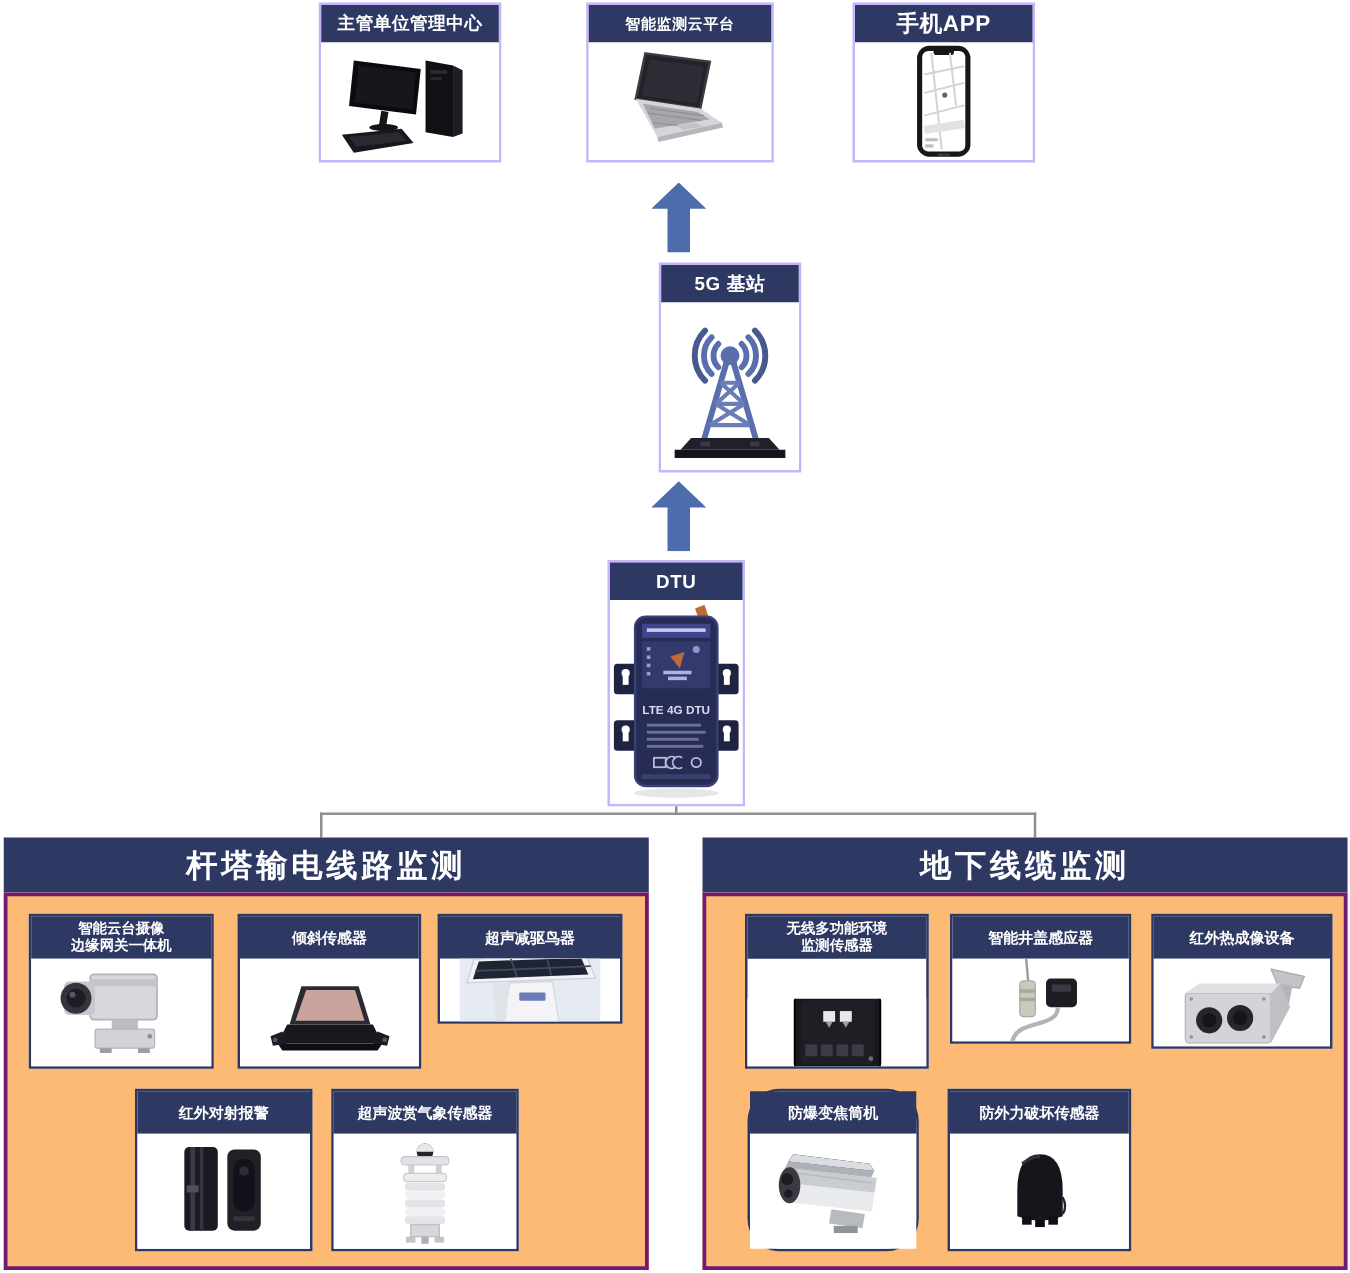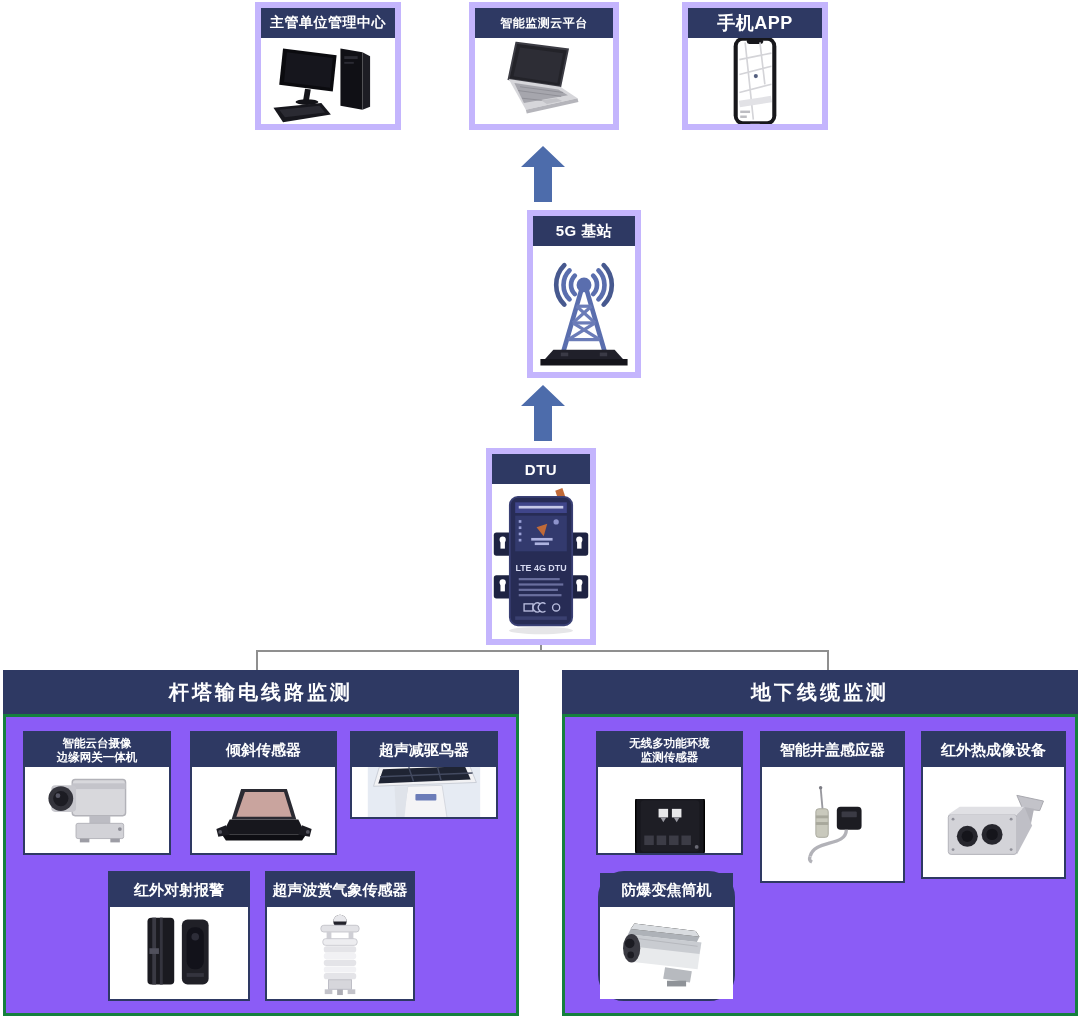--- a/index.html
+++ b/index.html
@@ -1,34 +1,34 @@
 <!DOCTYPE html>
 <html><head>
 <meta charset="utf-8">
 <style>
   html,body{margin:0;padding:0;background:#ffffff;}
   .canvas{
     position:relative;width:1080px;height:1018px;background:#ffffff;
     font-family:"Liberation Sans","DejaVu Sans",sans-serif;overflow:hidden;
   }
   
-  .dbox{position:absolute;border:6px solid #c4b5fd;background:#fff;display:flex;flex-direction:column;box-sizing:border-box;}
+  .dbox{position:absolute;border:2px solid #c4b5fd;background:#fff;display:flex;flex-direction:column;box-sizing:border-box;}
   .dbox-header{background:#2e3963;color:#fff;font-weight:bold;font-size:15px;display:flex;align-items:center;justify-content:center;height:30px;flex:0 0 auto;letter-spacing:.5px;}
   .dbox-body{flex:1;display:flex;align-items:center;justify-content:center;background:#fff;overflow:hidden;}
   
   .arrow{position:absolute;width:44px;height:56px;}
   
   .cline{position:absolute;background:#8f8f8f;}
   
   .section{position:absolute;width:516px;height:346px;box-sizing:border-box;}
-  .section-header{height:44px;background:#2e3963;color:#fff;font-weight:bold;font-size:20px;letter-spacing:3px;display:flex;align-items:center;justify-content:center;}
-  .section-body{position:absolute;left:0;right:0;top:44px;bottom:0;background:#8b5cf6;border:3px solid #15803d;box-sizing:border-box;}
+  .section-header{height:44px;background:#2e3963;color:#fff;font-weight:bold;font-size:25px;letter-spacing:3px;display:flex;align-items:center;justify-content:center;}
+  .section-body{position:absolute;left:0;right:0;top:44px;bottom:0;background:#fdba74;border:3px solid #701a75;box-sizing:border-box;}
   
   .card{position:absolute;border:2px solid #2e3963;background:#fff;display:flex;flex-direction:column;box-sizing:border-box;}
-  .card-header{background:#2e3963;color:#fff;font-weight:bold;font-size:15px;height:34px;display:flex;align-items:center;justify-content:center;text-align:center;white-space:pre-line;line-height:1.25;flex:0 0 auto;padding:0 2px;}
+  .card-header{background:#2e3963;color:#fff;font-weight:bold;font-size:12px;height:34px;display:flex;align-items:center;justify-content:center;text-align:center;white-space:pre-line;line-height:1.25;flex:0 0 auto;padding:0 2px;}
   .card-header.two-line{font-size:11.5px;}
   .card-body{flex:1;display:flex;align-items:center;justify-content:center;background:#fff;overflow:hidden;}
   svg{display:block;}
 </style>
 </head>
 <body>
 
 <div class="canvas">
 
   <div class="dbox" style="left:255px;top:2px;width:146px;height:128px;">
@@ -315,38 +315,38 @@
               <rect x="33" y="52" width="10" height="10"></rect>
               <rect x="46" y="52" width="10" height="10"></rect>
               <rect x="59" y="52" width="10" height="10"></rect>
               <rect x="72" y="52" width="10" height="10"></rect>
             </g>
             <circle cx="88" cy="64" r="2" fill="#6a6a74"></circle>
           </svg>
         </div>
       </div>
 
-      <div class="card" style="left:195px;top:14px;width:145px;height:152px;">
+      <div class="card" style="left:195px;top:14px;width:145px;height:104px;">
         <div class="card-header">智能井盖感应器</div>
         <div class="card-body">
           <svg width="116" height="80" viewBox="0 0 120 84">
             <line x1="47" y1="4" x2="49" y2="26" stroke="#9a9aa0" stroke-width="2"></line>
             <circle cx="47" cy="4" r="1.8" fill="#7d7d85"></circle>
             <rect x="42" y="26" width="13" height="30" rx="3" fill="#c9c9bd" stroke="#a8a89c"></rect>
             <rect x="42" y="33" width="13" height="3" fill="#a8a89c"></rect>
             <rect x="42" y="40" width="13" height="3" fill="#a8a89c"></rect>
             <rect x="64" y="24" width="26" height="24" rx="4" fill="#1c1c22"></rect>
             <rect x="69" y="29" width="16" height="6" rx="1" fill="#3a3a44"></rect>
             <path d="M74,48 C74,66 40,58 36,76" stroke="#b2b2b8" stroke-width="3.5" fill="none"></path>
             <path d="M36,76 q-2,4 2,6" stroke="#b2b2b8" stroke-width="3.5" fill="none"></path>
           </svg>
         </div>
       </div>
 
-      <div class="card" style="left:356px;top:14px;width:145px;height:148px;">
+      <div class="card" style="left:356px;top:14px;width:145px;height:108px;">
         <div class="card-header">红外热成像设备</div>
         <div class="card-body">
           <svg width="120" height="80" viewBox="0 0 124 84">
             <polygon points="86,14 114,20 110,30 92,28" fill="#c3c3c9" stroke="#a6a6ad"></polygon>
             <polygon points="92,26 104,28 100,48 88,44" fill="#b4b4bb"></polygon>
             <rect x="14" y="34" width="72" height="42" rx="3" fill="#d3d3d8" stroke="#b0b0b7"></rect>
             <polygon points="14,34 86,34 94,26 26,26" fill="#e0e0e4"></polygon>
             <polygon points="86,34 94,26 102,46 86,76" fill="#bfbfc6"></polygon>
             <circle cx="34" cy="57" r="11" fill="#26262d"></circle>
             <circle cx="34" cy="57" r="6" fill="#15151b"></circle>
@@ -372,18 +372,31 @@
             <ellipse cx="23" cy="40" rx="9" ry="15" fill="#3a3a42"></ellipse>
             <circle cx="21" cy="35" r="5" fill="#1b1b22"></circle>
             <circle cx="22" cy="47" r="3.5" fill="#1b1b22"></circle>
             <polygon points="58,60 86,64 84,76 56,72" fill="#b7babf"></polygon>
             <rect x="60" y="74" width="20" height="6" fill="#8f9398"></rect>
             <line x1="30" y1="30" x2="92" y2="38" stroke="#b4b7bc" stroke-width="1"></line>
           </svg>
         </div>
       </div>
 
+      <div class="card" style="left:193px;top:154px;width:147px;height:130px;">
+        <div class="card-header">防外力破坏传感器</div>
+        <div class="card-body">
+          <svg width="110" height="86" viewBox="0 0 110 90">
+            <path d="M36,66 L36,44 Q36,14 55,14 Q74,14 74,44 L74,66 Q55,73 36,66 Z" fill="#15151c"></path>
+            <path d="M40,22 Q48,16 55,16" stroke="#32323c" stroke-width="2.5" fill="none"></path>
+            <rect x="40" y="66" width="8" height="7" fill="#101016"></rect>
+            <rect x="62" y="66" width="8" height="7" fill="#101016"></rect>
+            <rect x="51" y="69" width="8" height="6" fill="#0c0c11"></rect>
+            <path d="M74,50 q4,8 0,14" stroke="#23232c" stroke-width="2" fill="none"></path>
+          </svg>
+        </div>
+      </div>
 
 
     </div>
   </div>
 
 </div>
 
 </body></html>

